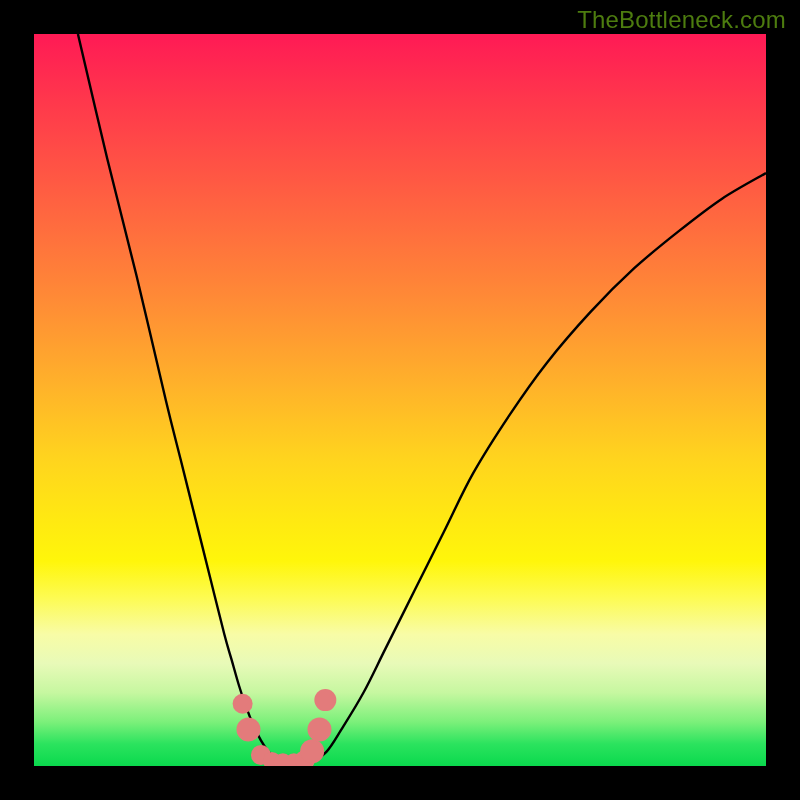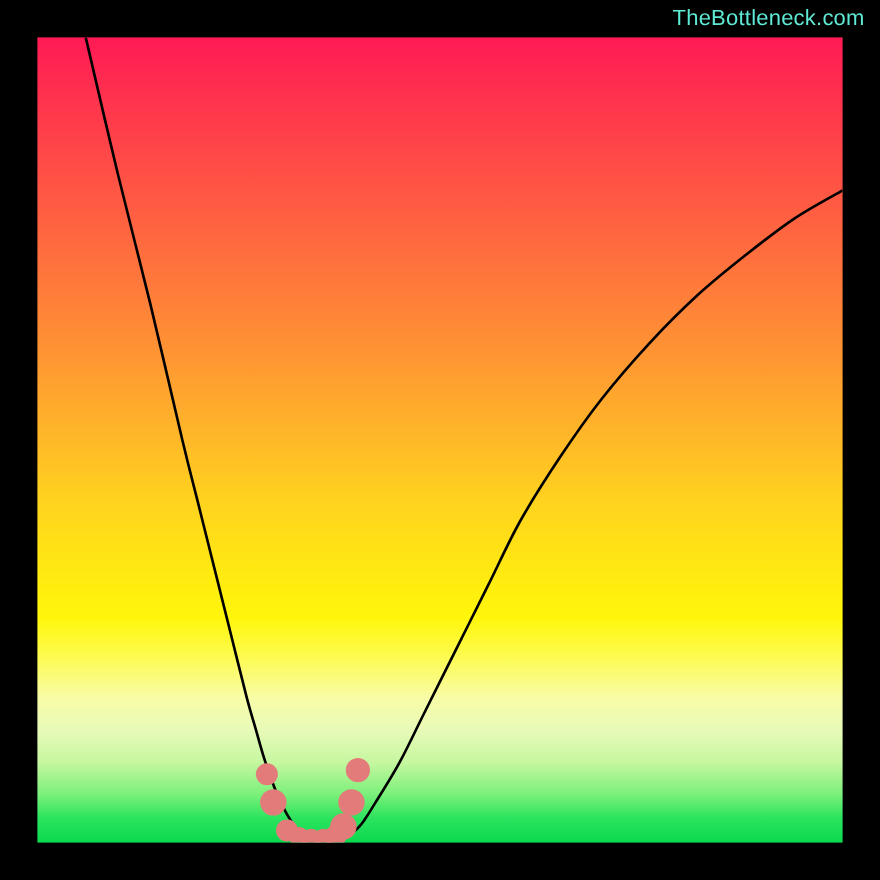--- a/index.html
+++ b/index.html
@@ -40,22 +40,22 @@
       #c6f7a0 90%,
       #7bf07a 94%,
       #2be35e 97%,
       #0ad94d 100%
     );
   }
   .watermark {
     position: absolute;
     top: 6px;
     right: 14px;
-    color: #5eead4;
-    font-size: 20px;
+    color: #4d7c0f;
+    font-size: 24px;
     letter-spacing: 0.2px;
     font-weight: 500;
     user-select: none;
   }
   svg.curves {
     position: absolute;
     left: 0;
     top: 0;
     width: 732px;
     height: 732px;

